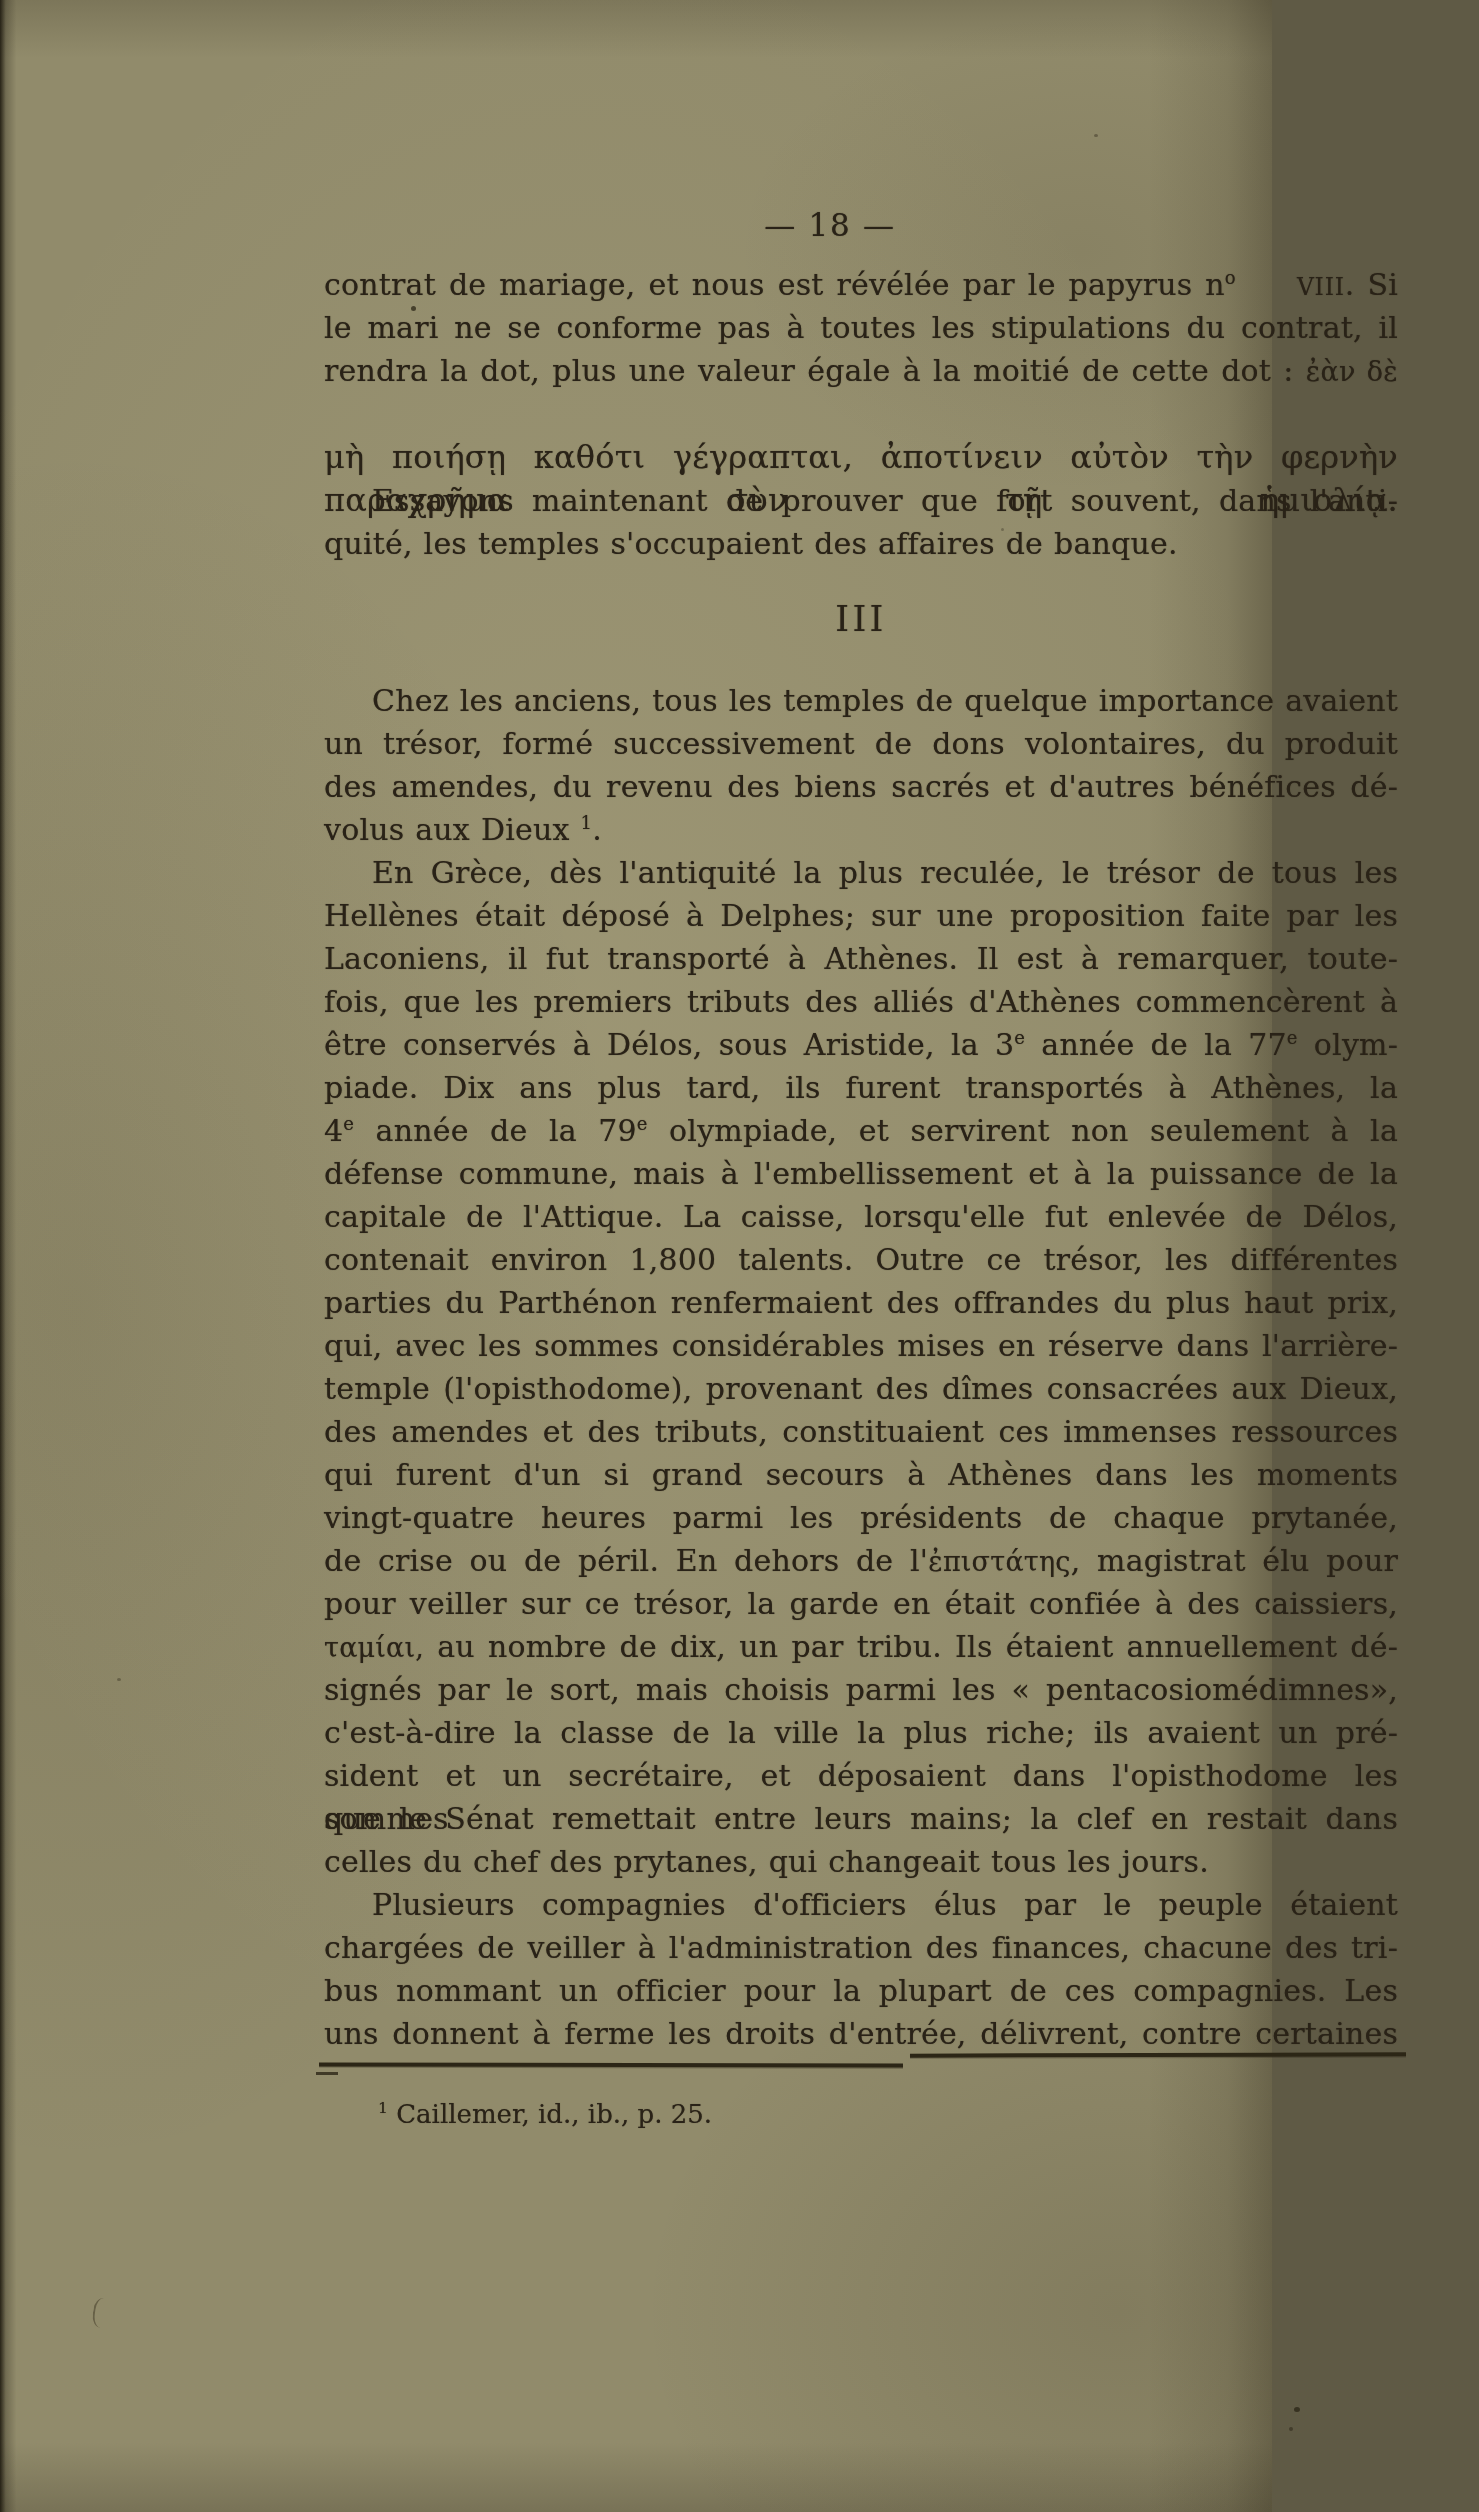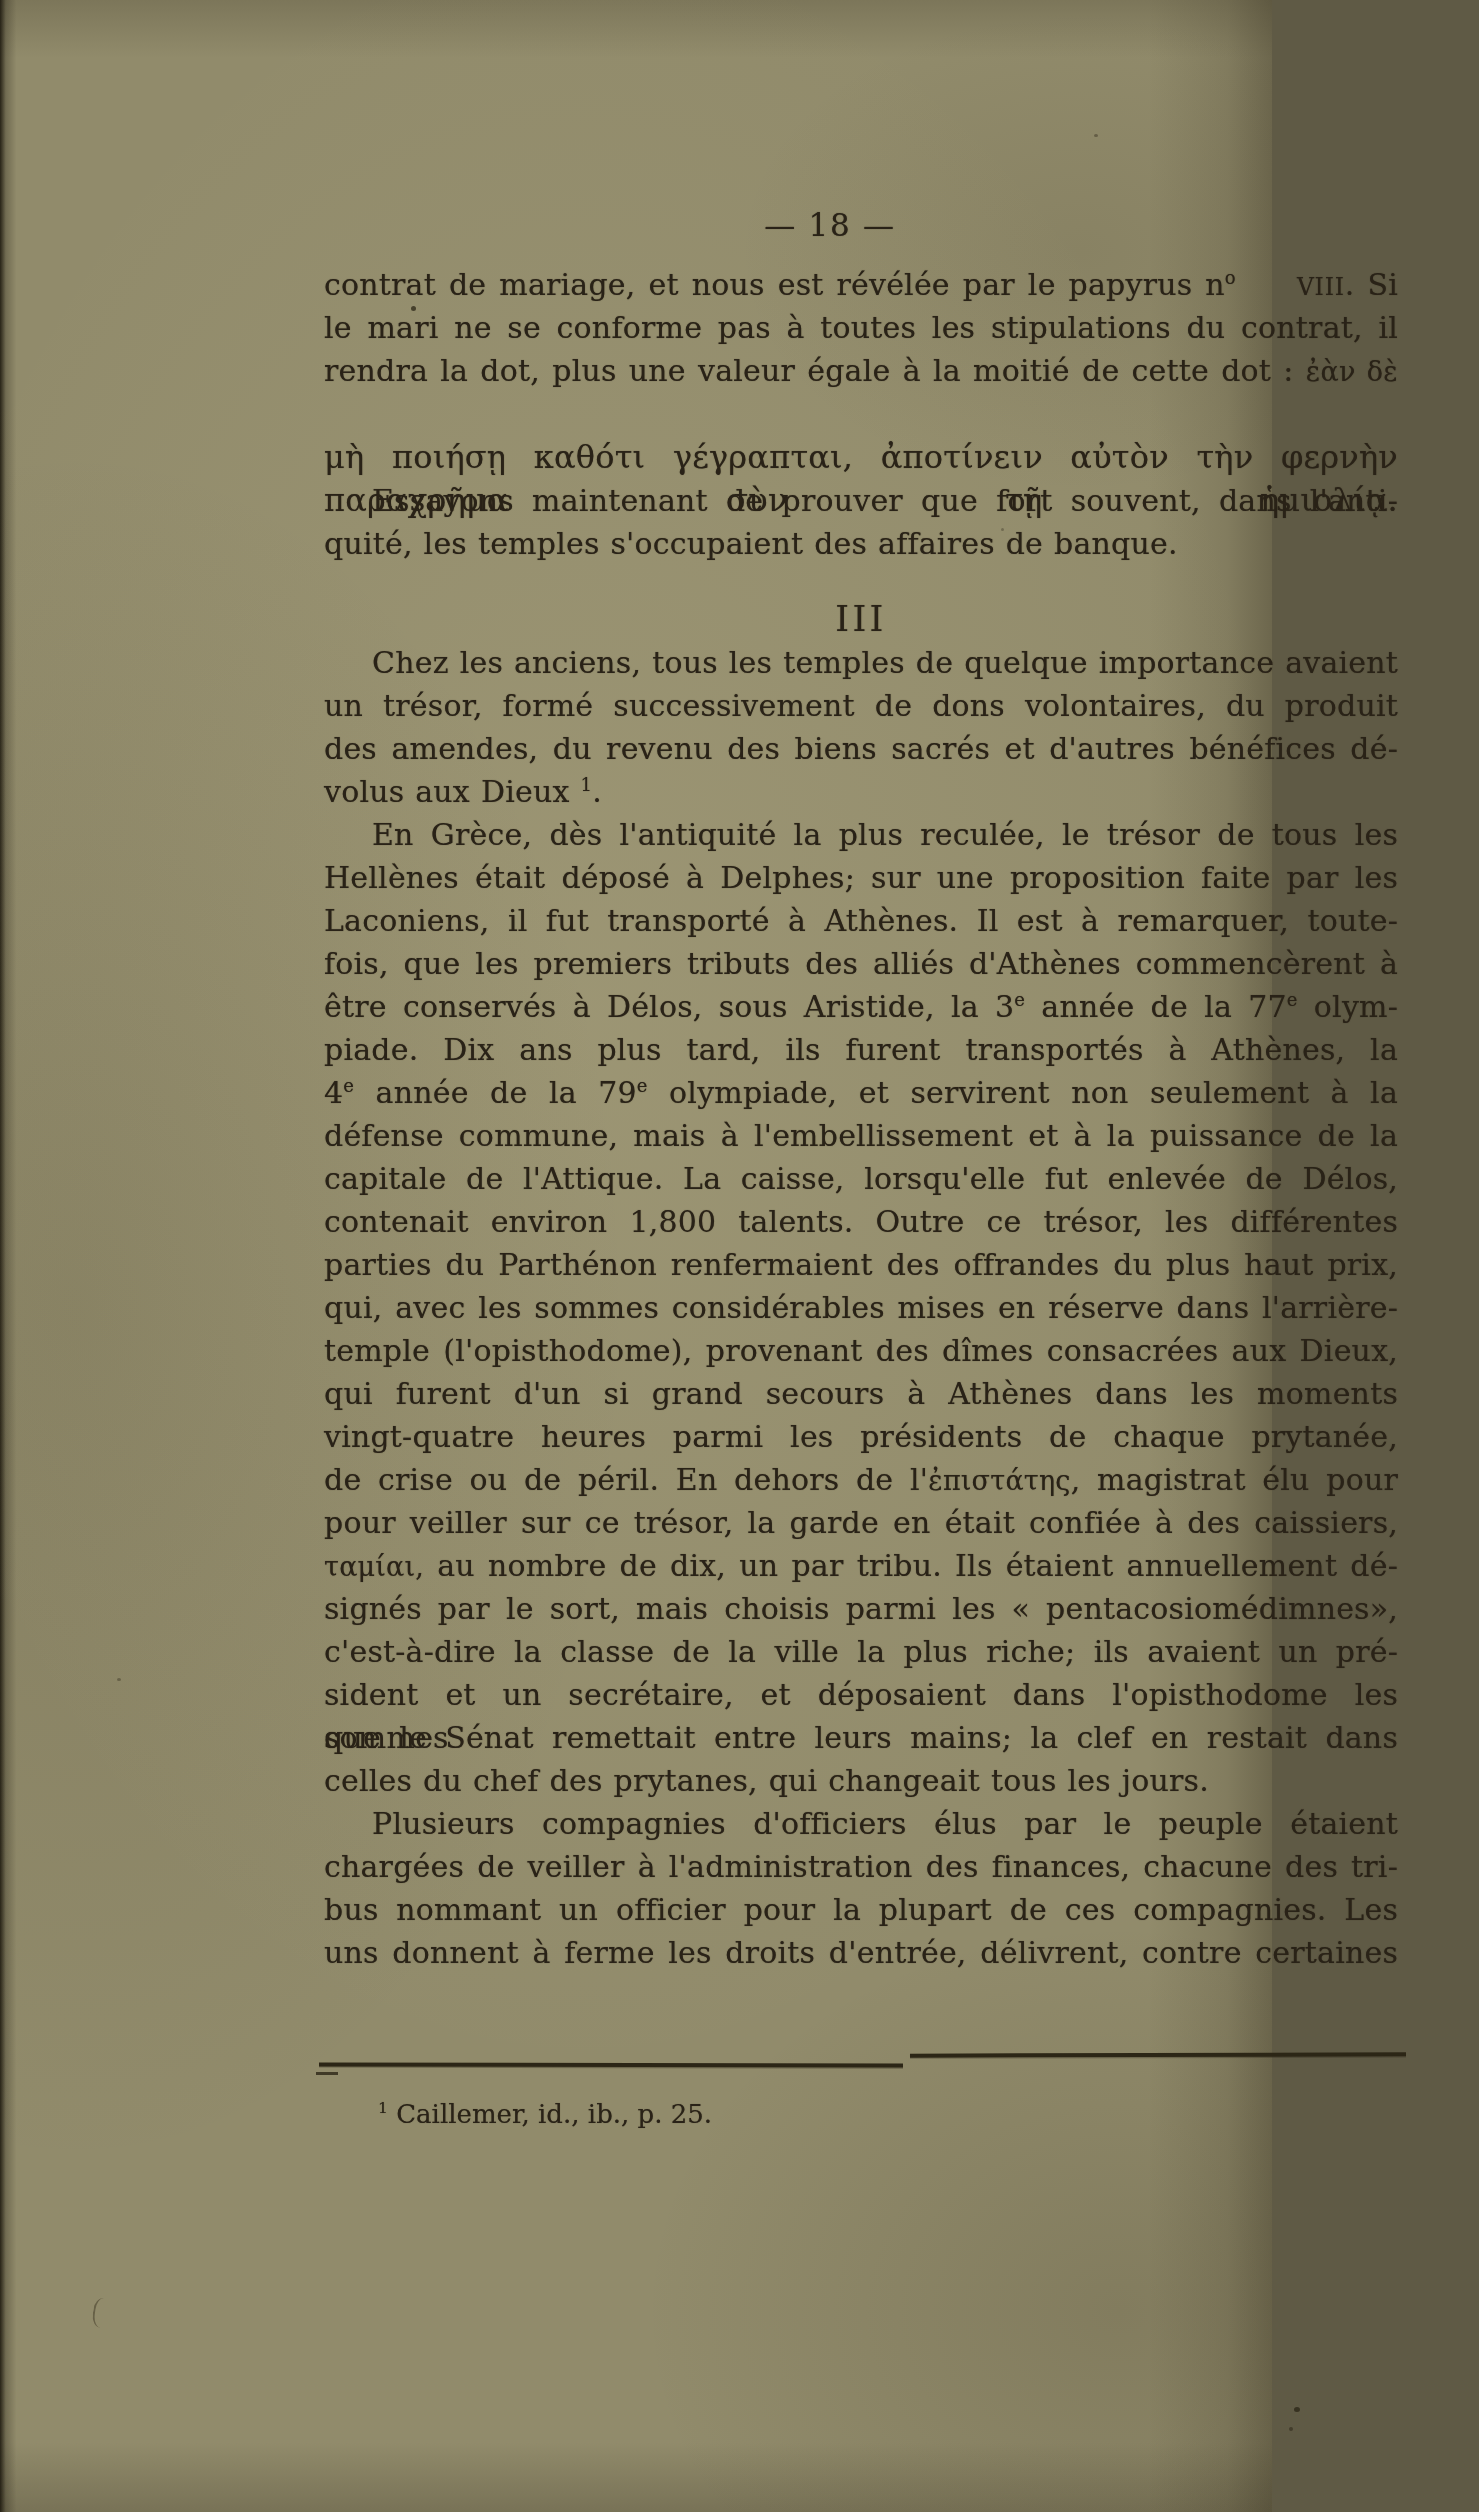--- a/index.html
+++ b/index.html
@@ -46,21 +46,21 @@
     word-spacing:1.2px;
     text-shadow:0 0 1px rgba(42,35,22,.6);
   }
   .line.j{text-align-last:justify;}
   .line.last{text-align-last:left;}
   .line.indent{padding-left:48px;}
   .line.greek{font-size:32px;margin-top:44px;}
   .line.heading{
     text-align:center;text-align-last:center;
     font-size:35px;letter-spacing:3.3px;
-    margin-top:33px;
+    margin-top:33px;margin-bottom:38px;
   }
   .sup{font-size:0.60em;vertical-align:super;line-height:0;}
   .sc{text-transform:uppercase;font-size:0.78em;letter-spacing:0.8px;margin-left:48px;}
   .gk{font-size:0.90em;}
   .rule{position:absolute;background:#2c2616;}
   .rule-left{left:319px;top:2063px;width:584px;height:4.1px;transform:rotate(0.12deg);box-shadow:0 1.2px 0 rgba(44,38,22,0.35);}
   .rule-right{left:910px;top:2053px;width:496px;height:4.1px;transform:rotate(-0.15deg);box-shadow:0 1.2px 0 rgba(44,38,22,0.3);}
   .rule-dash{left:316px;top:2072px;width:21.5px;height:2.5px;background:rgba(44,38,22,0.8);}
   .footnote{
     position:absolute;
@@ -101,20 +101,21 @@
       <div class="line j"><span>fois, que les premiers tributs des alliés d'Athènes commencèrent à</span></div>
       <div class="line j"><span>être conservés à Délos, sous Aristide, la 3</span><span class="sup">e</span><span> année de la 77</span><span class="sup">e</span><span> olym-</span></div>
       <div class="line j"><span>piade. Dix ans plus tard, ils furent transportés à Athènes, la</span></div>
       <div class="line j"><span>4</span><span class="sup">e</span><span> année de la 79</span><span class="sup">e</span><span> olympiade, et servirent non seulement à la</span></div>
       <div class="line j"><span>défense commune, mais à l'embellissement et à la puissance de la</span></div>
       <div class="line j"><span>capitale de l'Attique. La caisse, lorsqu'elle fut enlevée de Délos,</span></div>
       <div class="line j"><span>contenait environ 1,800 talents. Outre ce trésor, les différentes</span></div>
       <div class="line j"><span>parties du Parthénon renfermaient des offrandes du plus haut prix,</span></div>
       <div class="line j"><span>qui, avec les sommes considérables mises en réserve dans l'arrière-</span></div>
       <div class="line j"><span>temple (l'opisthodome), provenant des dîmes consacrées aux Dieux,</span></div>
+      <div class="line j"><span>des amendes et des tributs, constituaient ces immenses ressources</span></div>
       <div class="line j"><span>qui furent d'un si grand secours à Athènes dans les moments</span></div>
       <div class="line j"><span>vingt-quatre heures parmi les présidents de chaque prytanée,</span></div>
       <div class="line j"><span>de crise ou de péril. En dehors de l'</span><span class="gk">ἐπιστάτης</span><span>, magistrat élu pour</span></div>
       <div class="line j"><span>pour veiller sur ce trésor, la garde en était confiée à des caissiers,</span></div>
       <div class="line j"><span class="gk">ταμίαι,</span><span> au nombre de dix, un par tribu. Ils étaient annuellement dé-</span></div>
       <div class="line j"><span>signés par le sort, mais choisis parmi les « pentacosiomédimnes»,</span></div>
       <div class="line j"><span>c'est-à-dire la classe de la ville la plus riche;  ils avaient un pré-</span></div>
       <div class="line j"><span>sident et un secrétaire, et déposaient dans l'opisthodome les sommes</span></div>
       <div class="line j"><span>que le Sénat remettait entre leurs mains; la clef en restait dans</span></div>
       <div class="line last"><span>celles du chef des prytanes, qui changeait tous les jours.</span></div>

